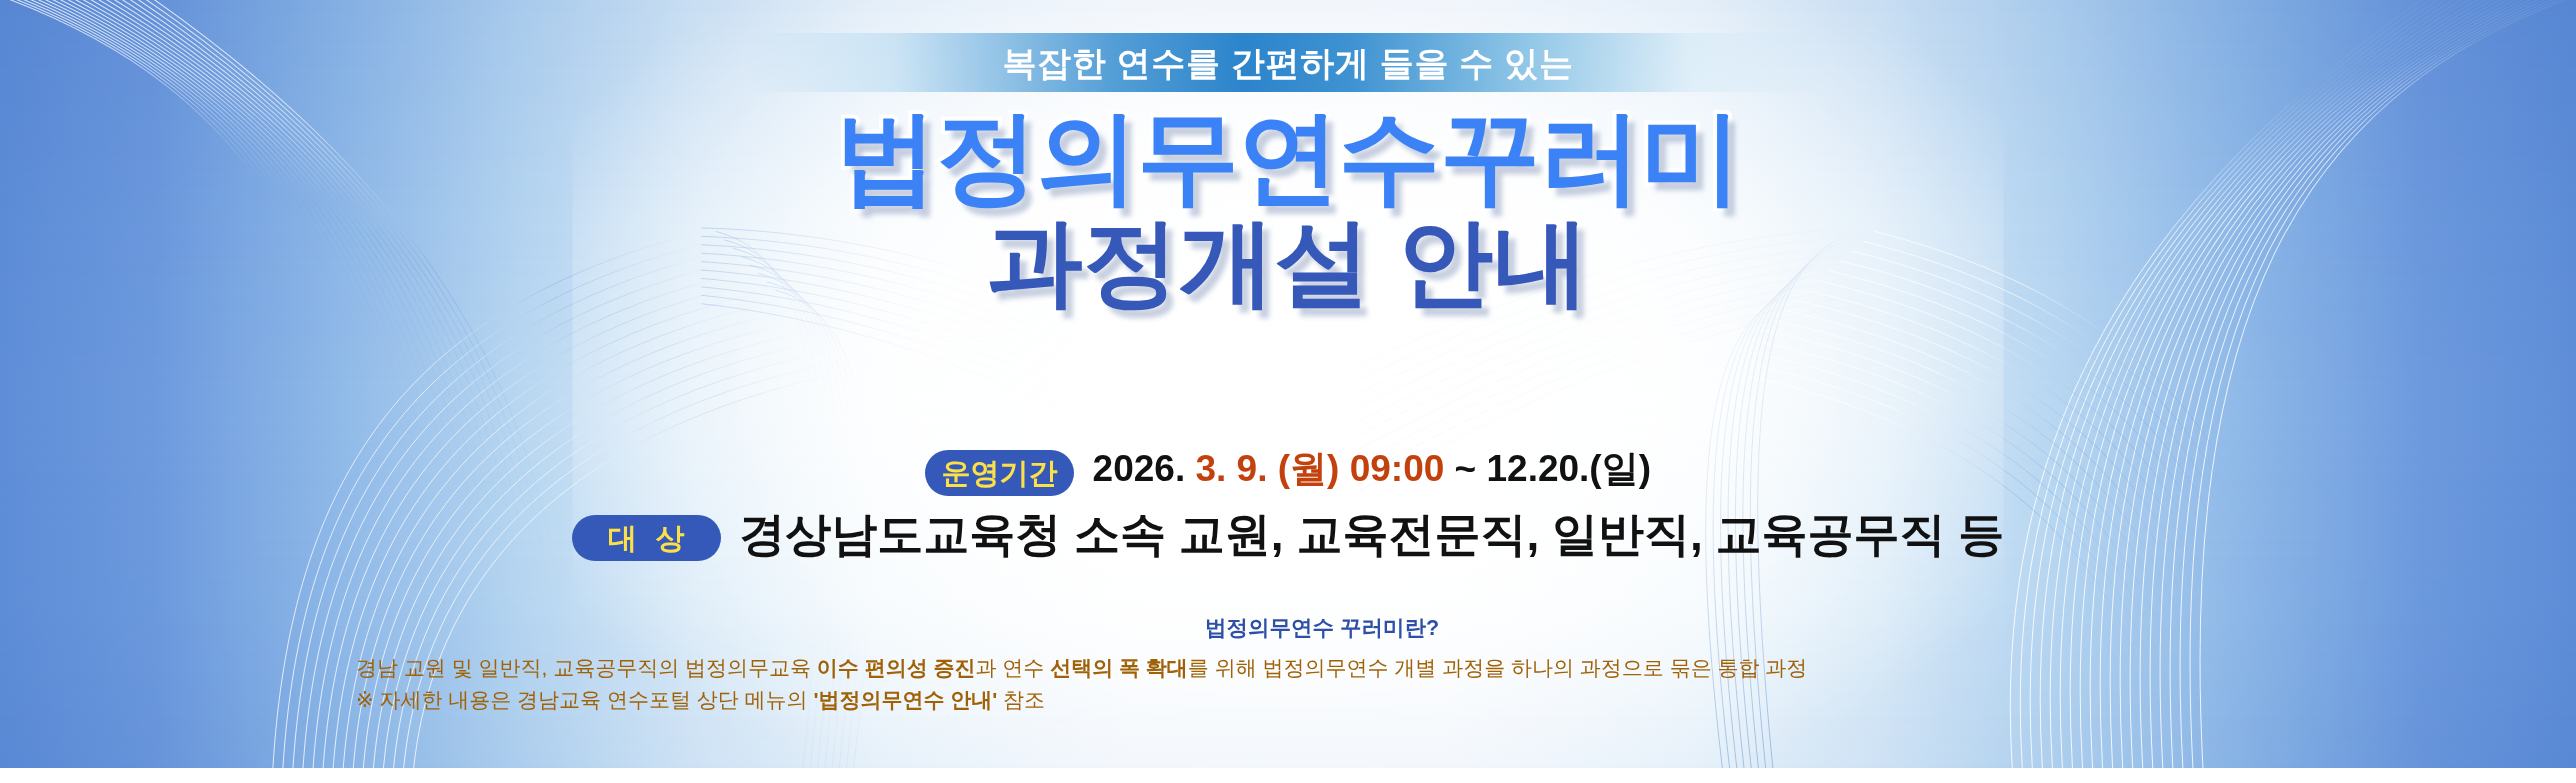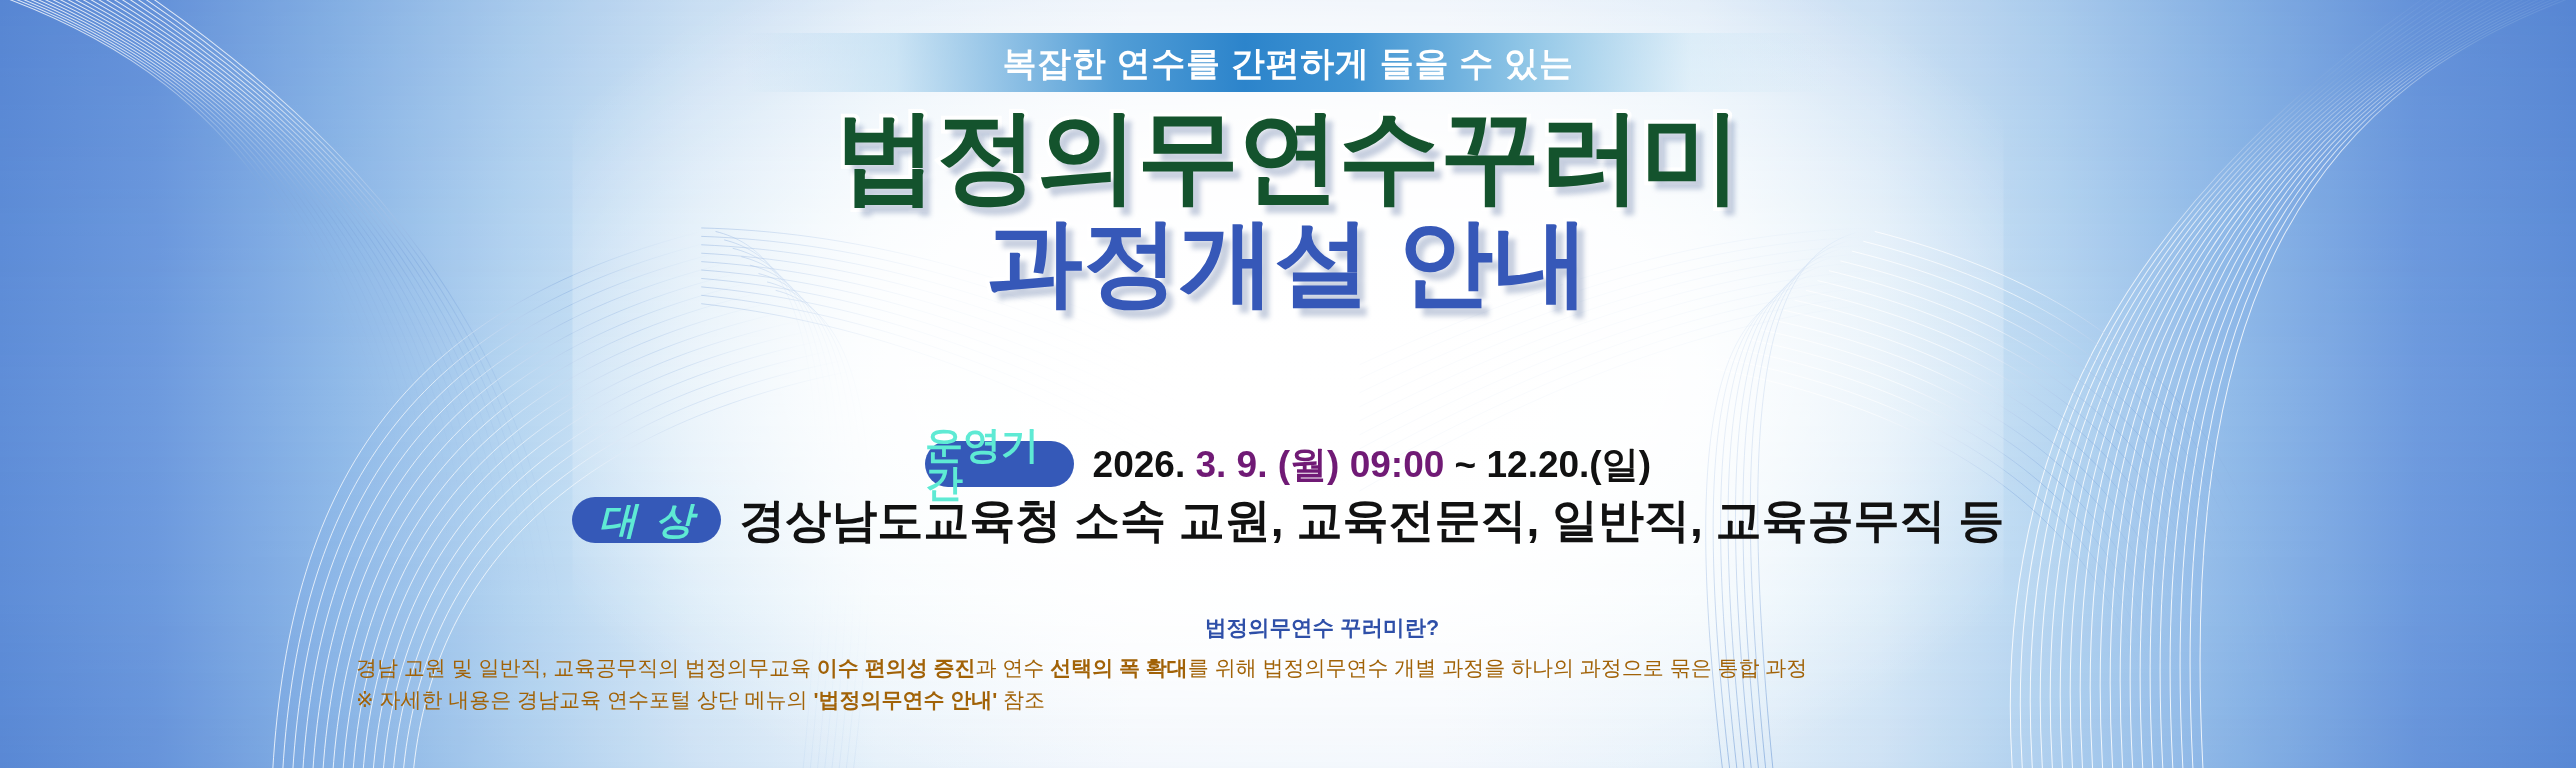--- a/index.html
+++ b/index.html
@@ -123,27 +123,26 @@
     text-align: center;
   }
   .headline-line {
     display: block;
     font-weight: 900;
     line-height: 1.0;
     white-space: nowrap;
   }
   .headline-line-1 {
     font-size: 102px;
-    color: #14532d;
+    color: #3b82f6;
     letter-spacing: -1.4px;
     -webkit-text-stroke: 7.9px #ffffff;
     paint-order: stroke fill;
     text-shadow: 7.2px 7.9px 5px rgba(40,70,130,0.26);
     margin-bottom: 5.7px;
-    font-family: Liberation Serif, serif;
   }
   .headline-line-2 {
     font-size: 96px;
     color: #3658b8;
     letter-spacing: 0px;
     -webkit-text-stroke: 7.9px #ffffff;
     paint-order: stroke fill;
     text-shadow: 7.2px 7.9px 5px rgba(40,70,130,0.26);
   }
 
@@ -159,43 +158,43 @@
     align-items: center;
     justify-content: center;
     margin-bottom: 10px;
   }
   .badge {
     flex: none;
     width: 149px;
     height: 46px;
     border-radius: 24px;
     background: #3559b8;
-    color: #5eead4;
-    font-size: 38px;
+    color: #fde047;
+    font-size: 29px;
     font-weight: 900;
     display: flex;
     align-items: center;
     justify-content: center;
     box-sizing: border-box;
     line-height: 1;
+    margin-top: 9px;
   }
   .badge.wide-space {
     letter-spacing: 18.6px;
     padding-left: 18.6px;
-    font-style: italic;
   }
   .info-text {
     margin-left: 18.6px;
     font-size: 37px;
     font-weight: 900;
     color: #111111;
     white-space: nowrap;
     line-height: 1;
   }
-  .info-text .accent { color: #701a75; }
+  .info-text .accent { color: #c2410c; }
   .info-text.target { font-size: 46px; }
 
   
   .footnote {
     position: absolute;
     left: 356px;
     top: 617px;
     width: 1932px;
   }
   .footnote-title {

